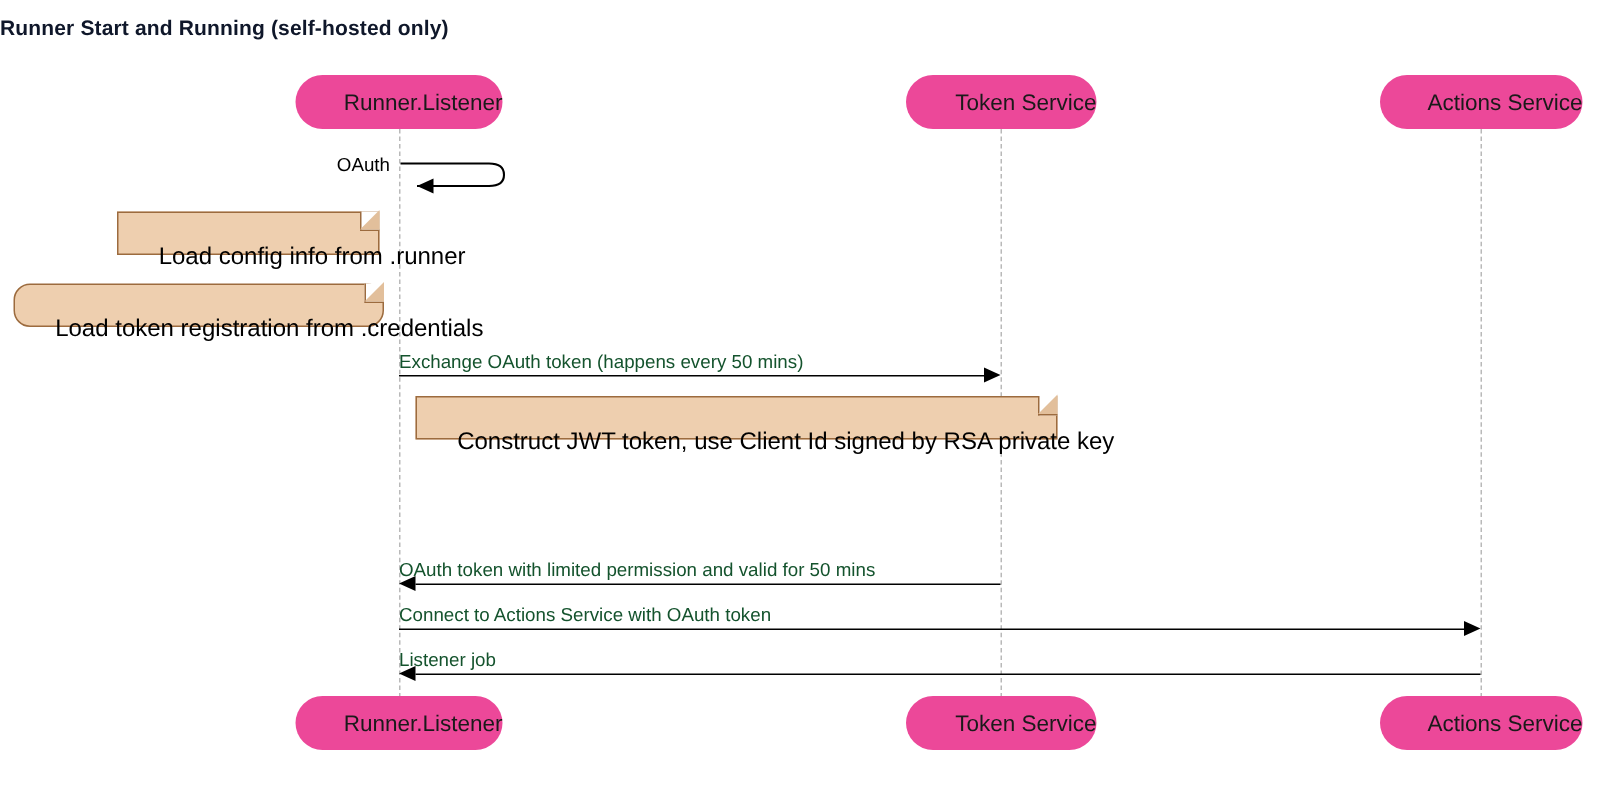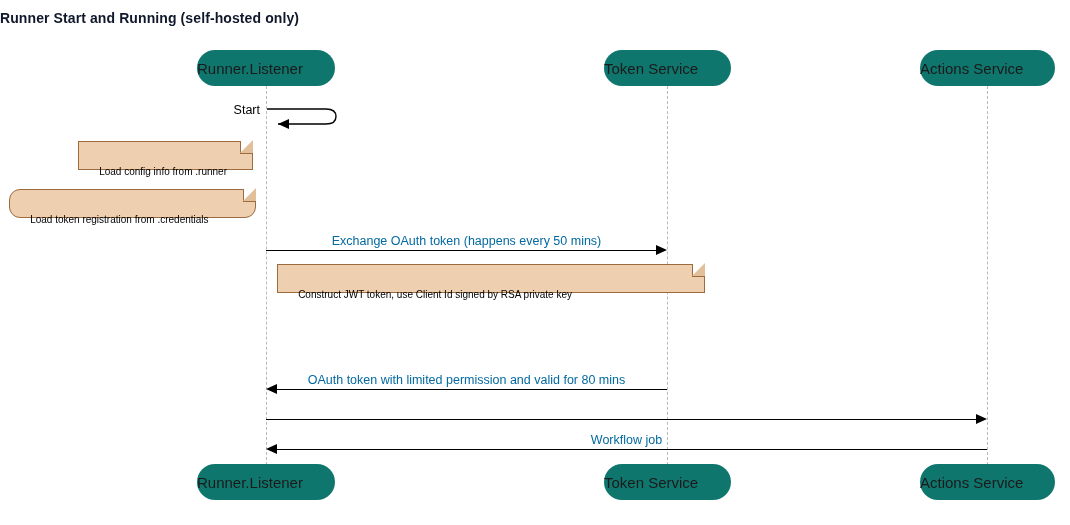--- a/index.html
+++ b/index.html
@@ -30,35 +30,35 @@
     letter-spacing: 0.1px;
   }
   .lifeline {
     position: absolute;
     width: 0;
     border-left: 1px dashed #b9b9b9;
   }
   .participant {
     position: absolute;
     height: 36px;
-    background: #0f766e;
+    background: #ec4899;
     border-radius: 18px;
     display: flex;
     align-items: center;
-    justify-content: flex-start;
+    justify-content: flex-end;
     font-size: 15px;
     color: #1a1a1a;
     white-space: nowrap;
   }
   .note {
     position: absolute;
     background: #eecfaf;
     border: 1px solid #9c6b3e;
     box-sizing: border-box;
-    font-size: 10px;
+    font-size: 16px;
     line-height: 16px;
     color: #000000;
     padding: 6px 8px 6px 9px;
     white-space: pre;
   }
   .note .fold {
     position: absolute;
     top: -1px;
     right: -1px;
     width: 12px;
@@ -93,22 +93,21 @@
     border-left: 11px solid #000000;
   }
   .arrow-head.left {
     border-top: 5px solid transparent;
     border-bottom: 5px solid transparent;
     border-right: 11px solid #000000;
   }
   .msg-label {
     position: absolute;
     font-size: 12.5px;
-    color: #0369a1;
-    text-align: center;
+    color: #14532d;
     white-space: nowrap;
   }
   .self-loop {
     position: absolute;
   }
   .self-loop-label {
     position: absolute;
     font-size: 12.5px;
     color: #000000;
     white-space: nowrap;
@@ -129,21 +128,21 @@
   <div class="participant" style="left:197px; top:50px; width:138px;">
     <span>Runner.Listener</span>
   </div>
   <div class="participant" style="left:604px; top:50px; width:127px;">
     <span>Token Service</span>
   </div>
   <div class="participant" style="left:920px; top:50px; width:135px;">
     <span>Actions Service</span>
   </div>
 
-  <div class="self-loop-label" style="left:180px; top:103px; width:80px;">Start</div>
+  <div class="self-loop-label" style="left:180px; top:103px; width:80px;">OAuth</div>
   <div class="self-loop" style="left:264px; top:104px;">
     <svg width="80" height="28" viewBox="0 0 80 28">
       <path d="M 3 5 L 62 5 Q 72 5 72 12.5 Q 72 20 62 20 L 14 20" fill="none" stroke="#000000" stroke-width="1.4"></path>
       <polygon points="14,20 25,15 25,25" fill="#000000"></polygon>
     </svg>
   </div>
 
   <div class="note" style="left:78px; top:141px; width:175px; height:29px;">
     <span>Load config info from .runner</span>
     <span class="fold"></span>
@@ -157,28 +156,29 @@
   <div class="msg-label" style="left:266px; top:234px; width:401px;">Exchange OAuth token (happens every 50 mins)</div>
   <div class="msg-line" style="left:266px; top:250px; width:390px;"></div>
   <div class="arrow-head right" style="left:656px; top:245px;"></div>
 
   <div class="note" style="left:277px; top:264px; width:428px; height:29px;">
     <span>Construct JWT token, use Client Id signed by RSA private key</span>
     <span class="fold"></span>
   </div>
 
 
-  <div class="msg-label" style="left:266px; top:373px; width:401px;">OAuth token with limited permission and valid for 80 mins</div>
+  <div class="msg-label" style="left:266px; top:373px; width:401px;">OAuth token with limited permission and valid for 50 mins</div>
   <div class="msg-line" style="left:277px; top:389px; width:390px;"></div>
   <div class="arrow-head left" style="left:266px; top:384px;"></div>
 
+  <div class="msg-label" style="left:266px; top:403px; width:721px;">Connect to Actions Service with OAuth token</div>
   <div class="msg-line" style="left:266px; top:419px; width:710px;"></div>
   <div class="arrow-head right" style="left:976px; top:414px;"></div>
 
-  <div class="msg-label" style="left:266px; top:433px; width:721px;">Workflow job</div>
+  <div class="msg-label" style="left:266px; top:433px; width:721px;">Listener job</div>
   <div class="msg-line" style="left:277px; top:449px; width:710px;"></div>
   <div class="arrow-head left" style="left:266px; top:444px;"></div>
 
   <div class="participant" style="left:197px; top:464px; width:138px;">
     <span>Runner.Listener</span>
   </div>
   <div class="participant" style="left:604px; top:464px; width:127px;">
     <span>Token Service</span>
   </div>
   <div class="participant" style="left:920px; top:464px; width:135px;">

